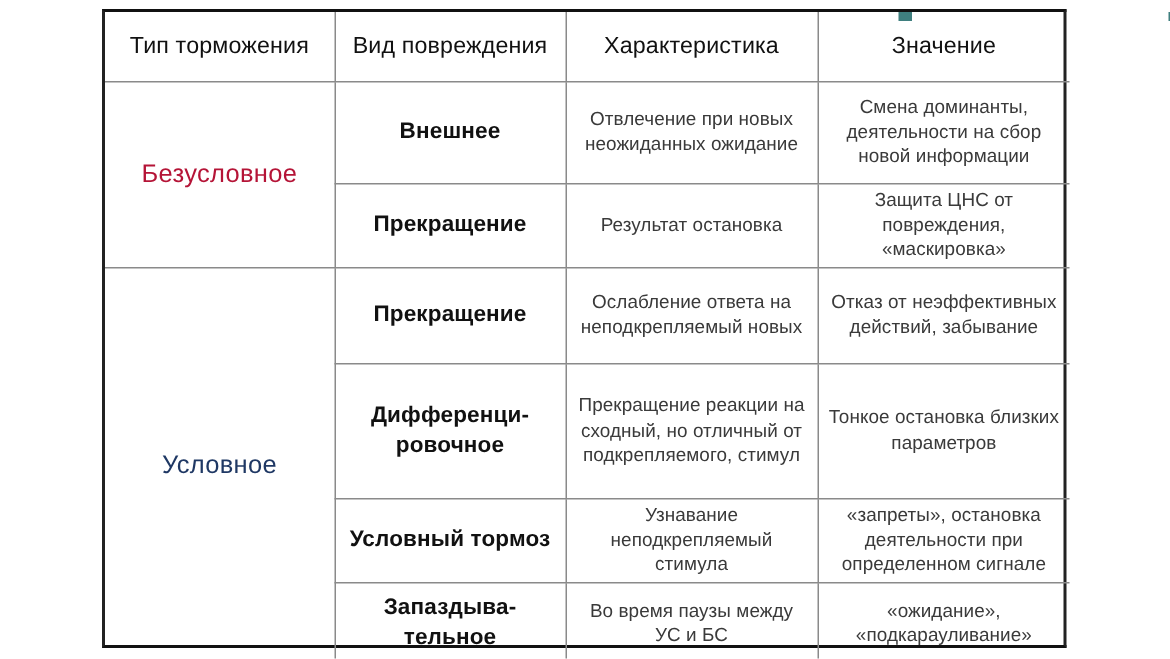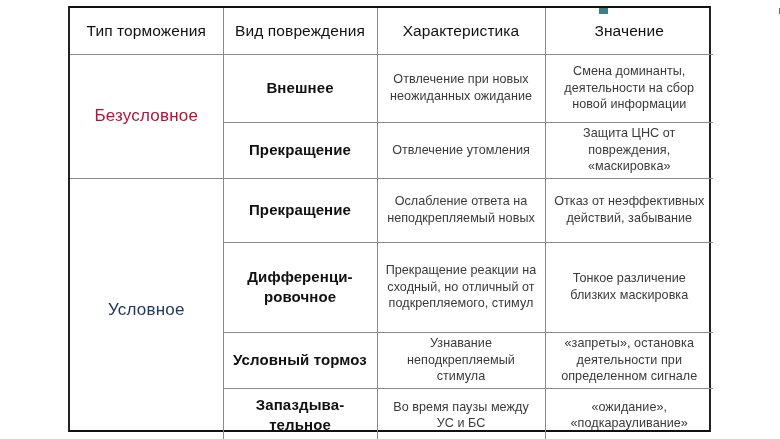--- a/index.html
+++ b/index.html
@@ -135,35 +135,35 @@
 
         <tr style="height:68px;">
           <td class="group-cell group-uncond" rowspan="2">Безусловное</td>
           <td class="kind-cell">Внешнее</td>
           <td class="desc-cell">Отвлечение при новых неожиданных ожидание</td>
           <td class="desc-cell">Смена доминанты, деятельности на сбор новой информации</td>
         </tr>
 
         <tr style="height:56px;">
           <td class="kind-cell">Прекращение</td>
-          <td class="desc-cell">Отвлечение утомления</td>
+          <td class="desc-cell">Результат остановка</td>
           <td class="desc-cell">Защита ЦНС от повреждения, «маскировка»</td>
         </tr>
 
         <tr style="height:64px;">
           <td class="group-cell group-cond" rowspan="4">Условное</td>
           <td class="kind-cell">Прекращение</td>
           <td class="desc-cell">Ослабление ответа на неподкрепляемый новых</td>
           <td class="desc-cell">Отказ от неэффективных действий, забывание</td>
         </tr>
 
         <tr style="height:90px;">
           <td class="kind-cell">Дифференци-ровочное</td>
           <td class="desc-cell">Прекращение реакции на сходный, но отличный от подкрепляемого, стимул</td>
-          <td class="desc-cell">Тонкое различение близких маскировка</td>
+          <td class="desc-cell">Тонкое остановка близких параметров</td>
         </tr>
 
         <tr style="height:56px;">
           <td class="kind-cell">Условный тормоз</td>
           <td class="desc-cell">Узнавание неподкрепляемый стимула</td>
           <td class="desc-cell">«запреты», остановка деятельности при определенном сигнале</td>
         </tr>
 
         <tr style="height:54px;">
           <td class="kind-cell">Запаздыва-тельное</td>

